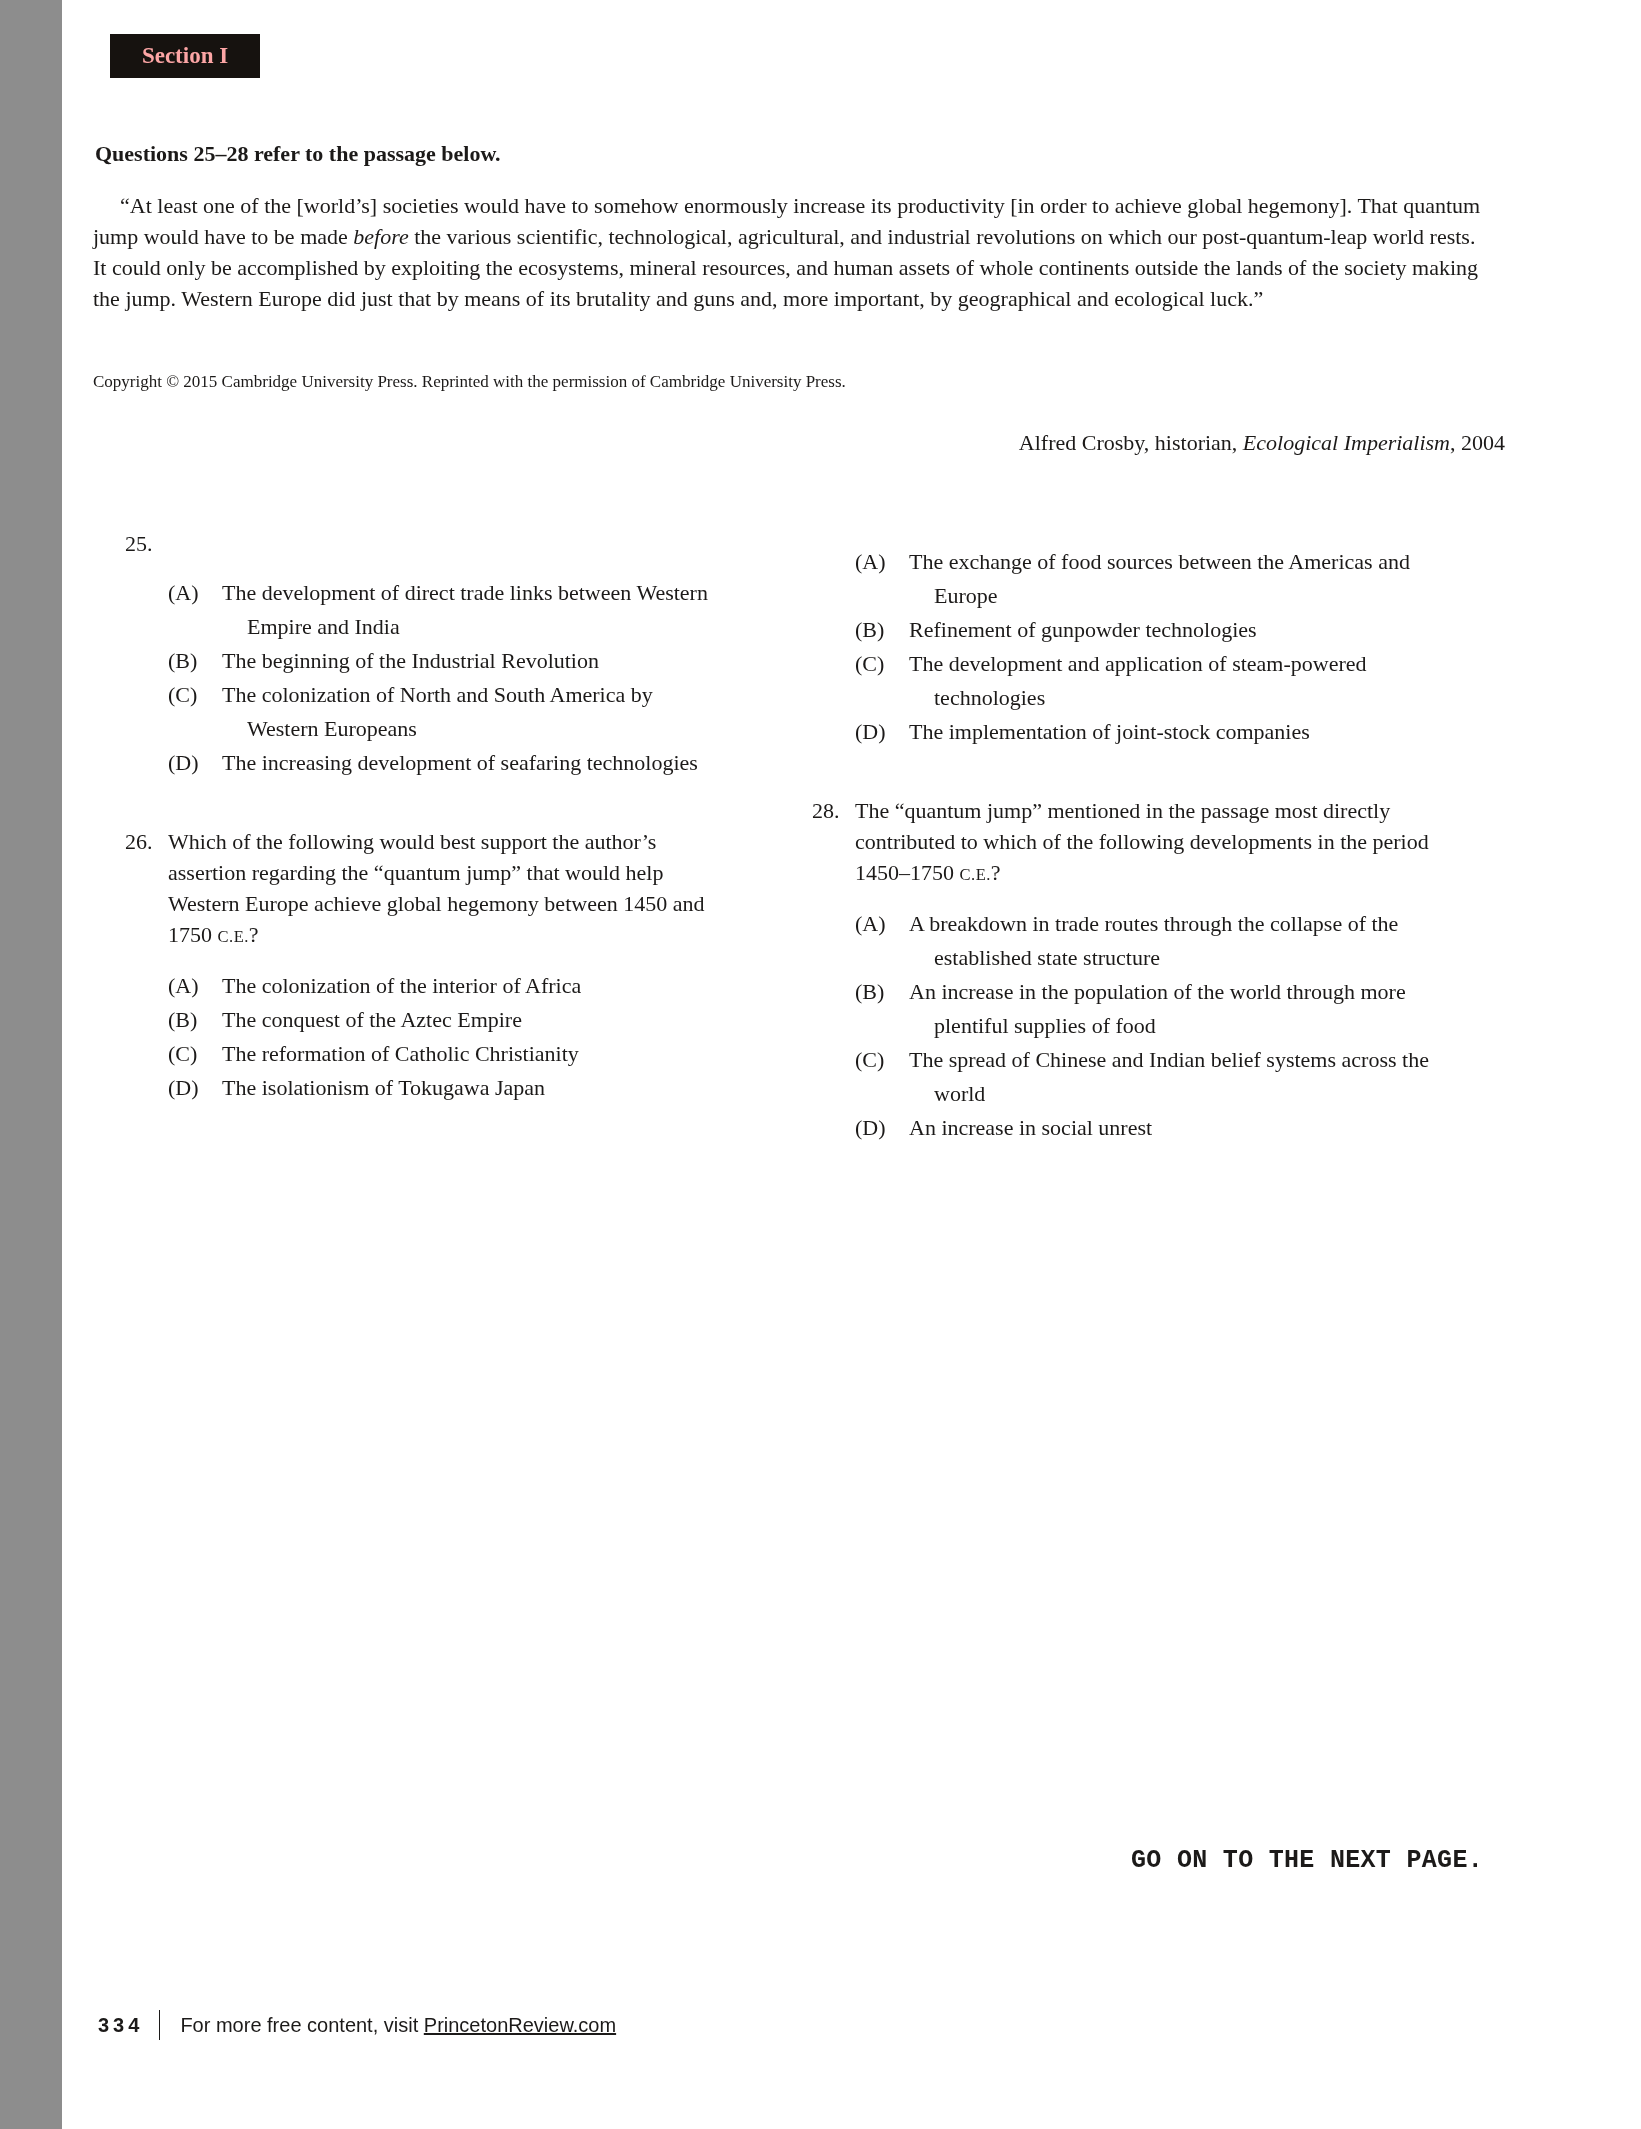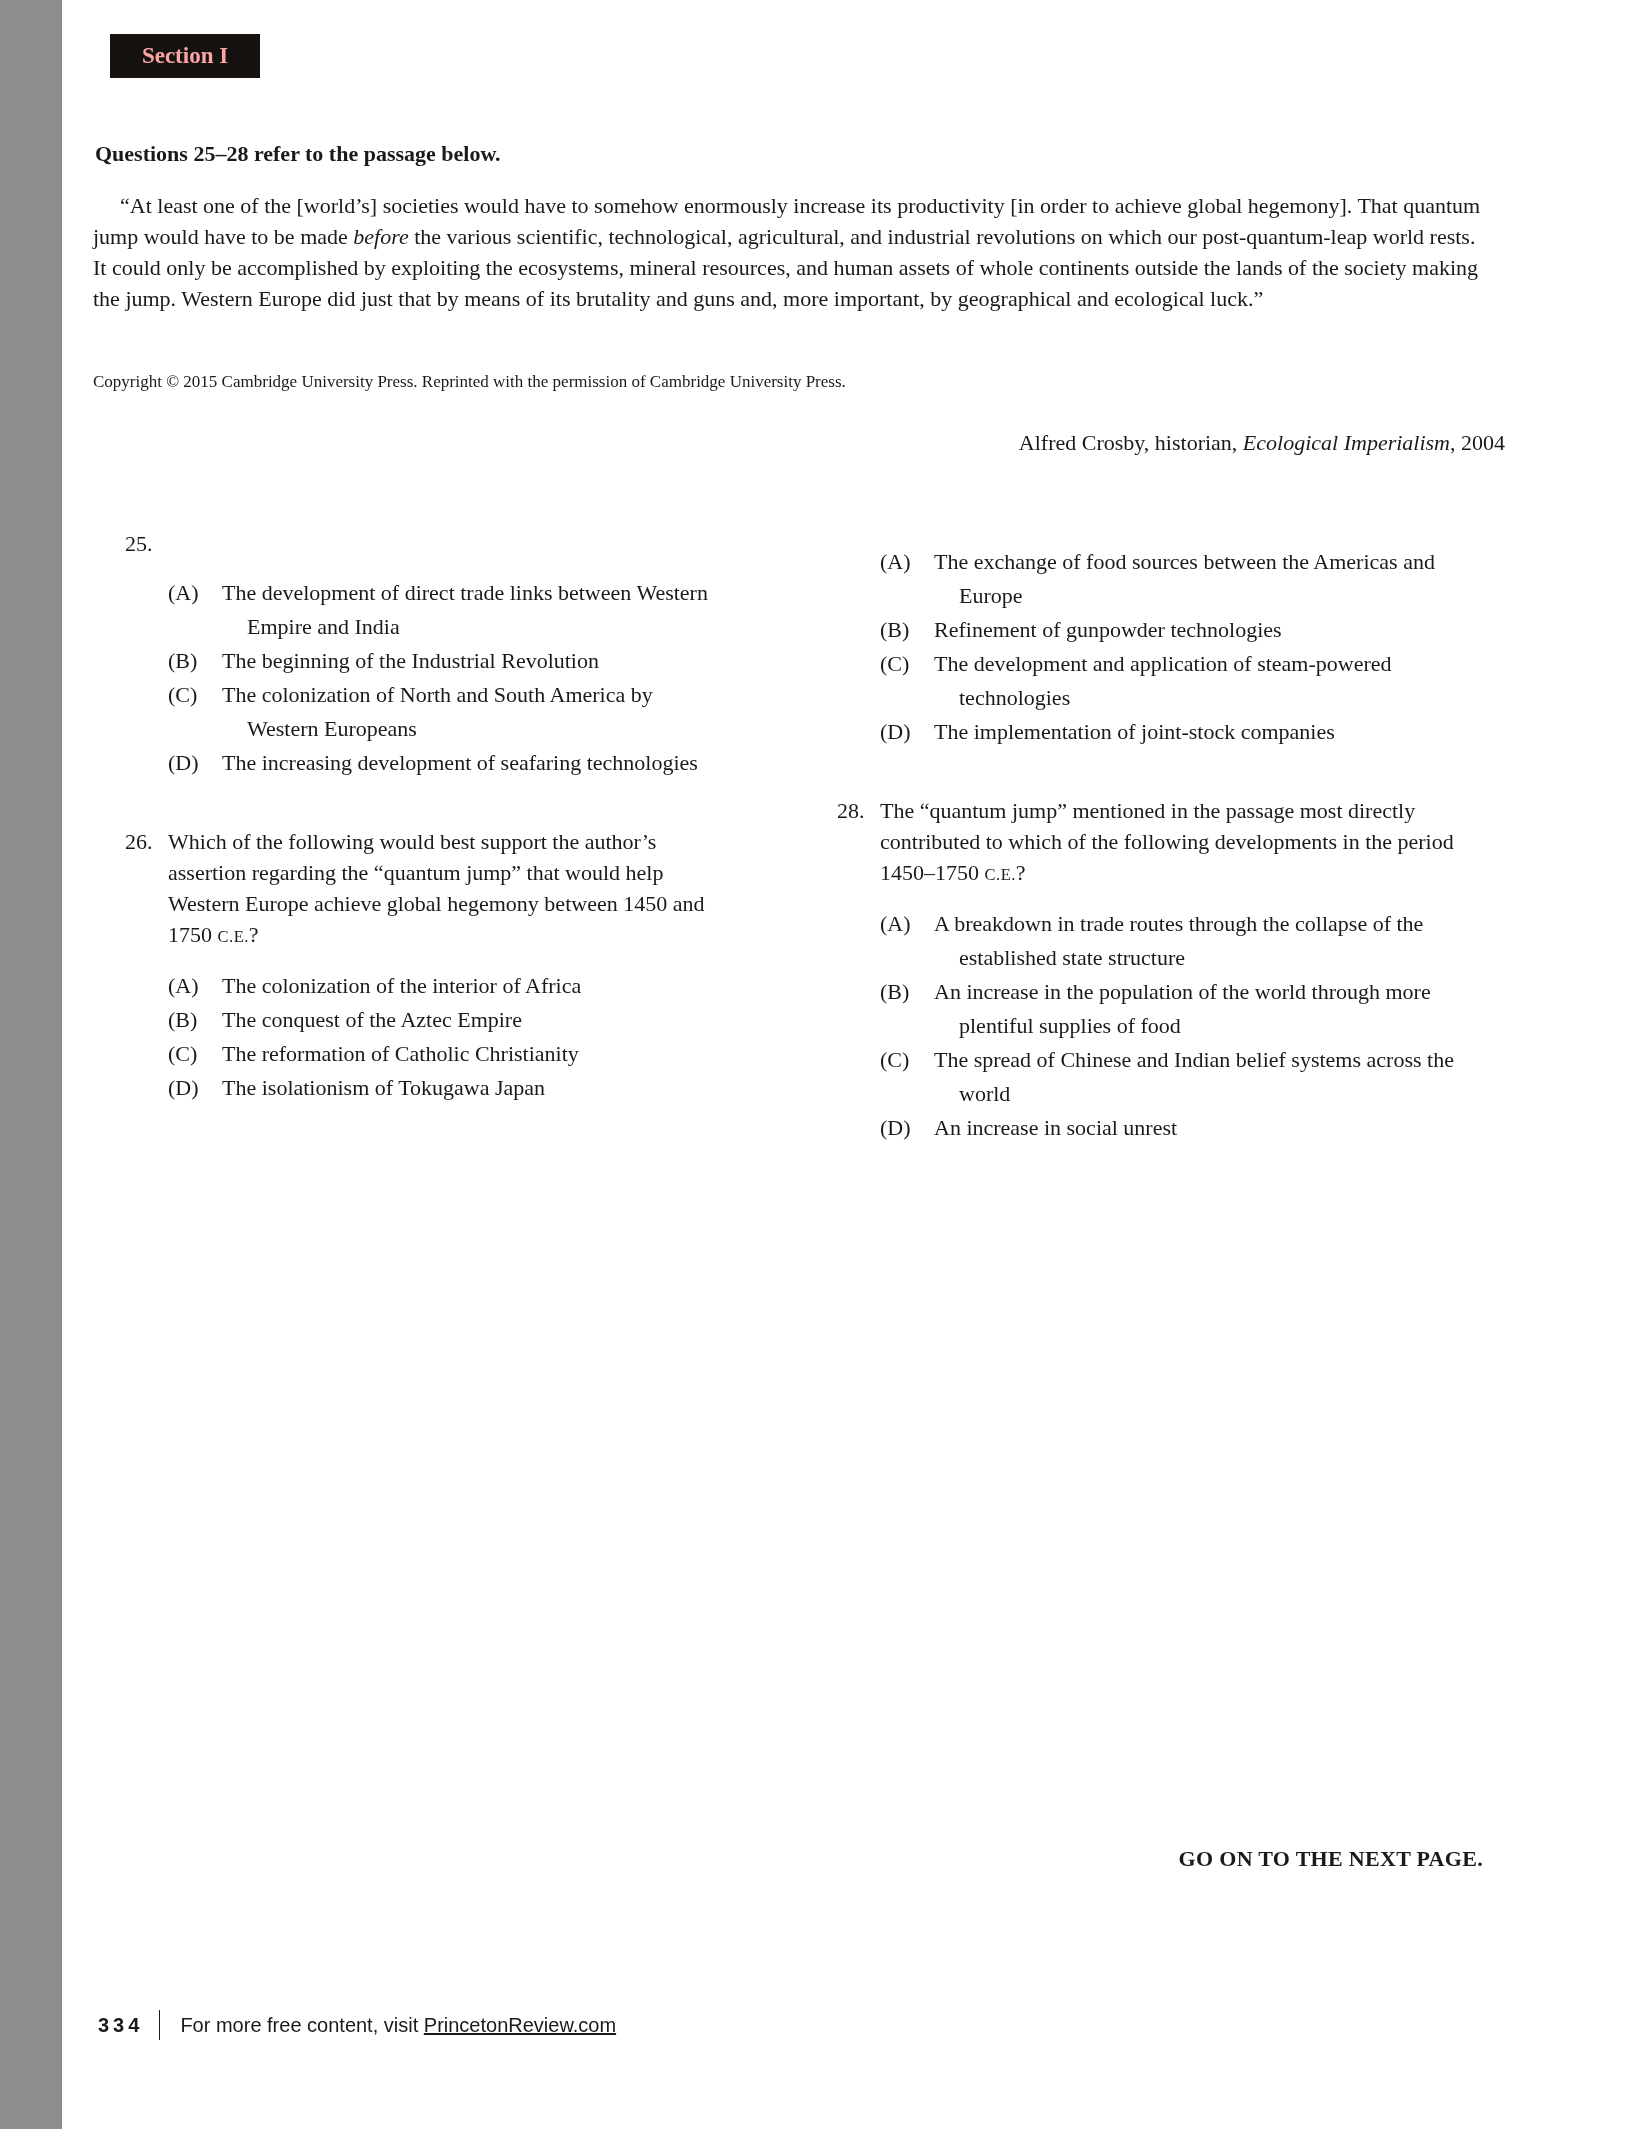--- a/index.html
+++ b/index.html
@@ -7,38 +7,38 @@
         font-family:"Liberation Serif",serif;color:#1c1a19;overflow:hidden;}
   .edge-strip{position:absolute;left:0;top:0;width:62px;height:2129px;background:#8d8d8d;}
   .section-tab{position:absolute;left:110px;top:34px;width:150px;height:44px;background:#16120f;
         color:#fca5a5;font-weight:bold;font-size:23px;display:flex;align-items:center;justify-content:center;}
   .passage-heading{position:absolute;left:95px;top:141px;margin:0;font-size:22px;font-weight:bold;}
   .passage{position:absolute;left:93px;top:190px;width:1400px;margin:0;
         font-size:22px;line-height:31px;text-indent:27px;}
   .copyright{position:absolute;left:93px;top:372px;margin:0;font-size:17px;}
   .attribution{position:absolute;left:93px;top:418px;width:1400px;margin:12px;font-size:22px;text-align:right;}
   .questions{position:absolute;left:125px;top:528px;width:1368px;display:grid;
-        grid-template-columns:640px 648px;column-gap:72px;align-items:start;}
+        grid-template-columns:640px 648px;column-gap:47px;align-items:start;}
   .q-col{min-height:10px;}
   .question{margin-bottom:46px;}
   .q-head{display:flex;}
   .q-num{width:43px;flex:none;font-size:22px;line-height:31px;}
   .q-text{font-size:22px;line-height:31px;}
   #col-left .q-text{max-width:545px;}
   #col-right .q-text{max-width:585px;}
   .options{margin-top:17px;padding-left:43px;}
   .opt{display:flex;font-size:22px;line-height:34px;}
   .opt-label{width:54px;flex:none;}
   .opt-text{padding-left:25px;text-indent:-25px;}
   #col-left .opt-text{max-width:475px;}
   #col-right .opt-text{max-width:545px;}
   .sc{font-size:0.75em;letter-spacing:0.5px;}
   em{font-style:italic;}
-  .go-on{position:absolute;right:158px;top:1846px;font-family:Liberation Serif, serif;
-        font-weight:bold;font-size:22px;letter-spacing:0.3px;}
+  .go-on{position:absolute;right:158px;top:1846px;font-family:Liberation Mono, monospace;
+        font-weight:bold;font-size:25px;letter-spacing:0.3px;}
   .footer{position:absolute;left:98px;top:2010px;display:flex;align-items:center;
         font-family:"Liberation Sans",sans-serif;font-size:20px;}
   .page-num{font-weight:bold;letter-spacing:4px;}
   .footer-divider{width:1px;height:30px;background:#1c1a19;margin:0 20px 0 16px;}
   .footer-link{color:inherit;text-decoration:underline;cursor:pointer;}
 </style>
 </head>
 <body>
 
 <div class="page">

